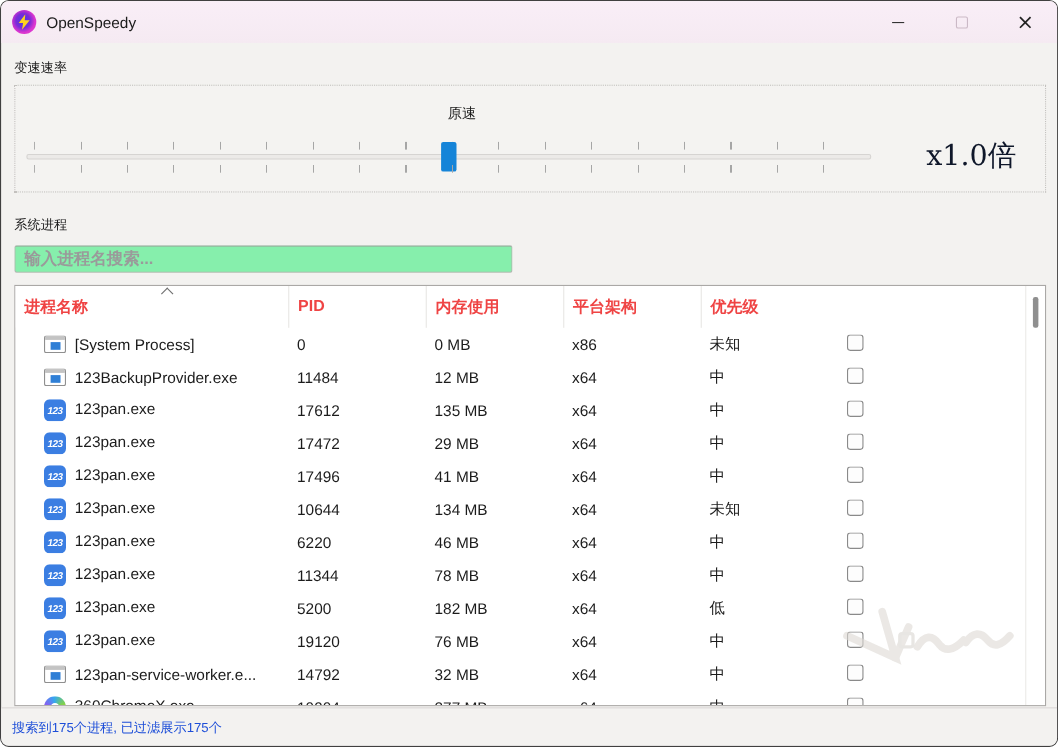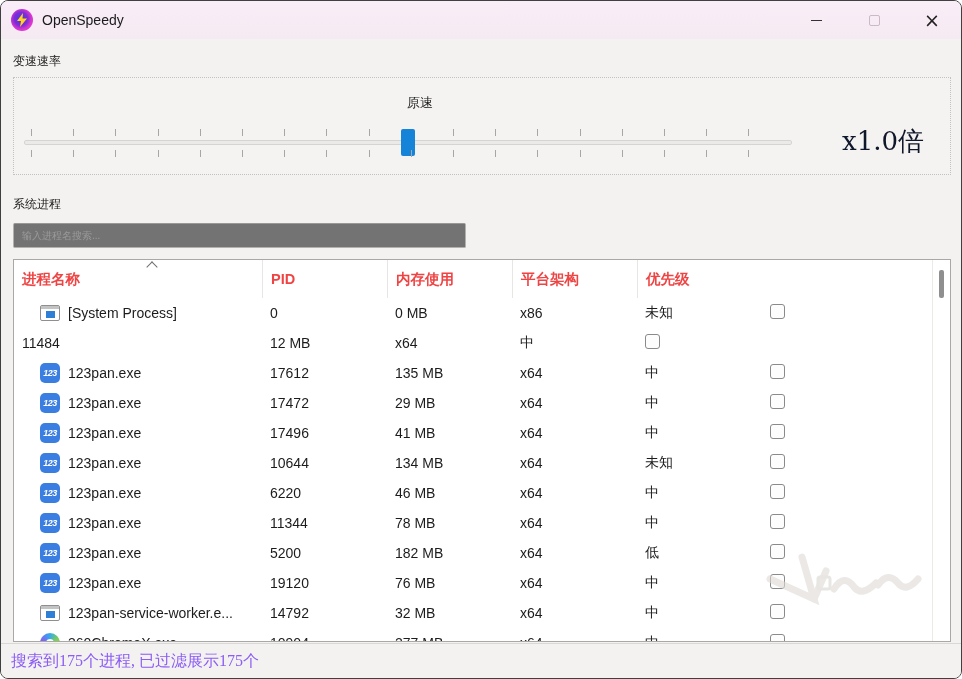--- a/index.html
+++ b/index.html
@@ -56,22 +56,22 @@
   }
   .speed-value {
     position: absolute; right: 26px; top: 46px;
     font-family: "DejaVu Serif", serif; font-size: 26px; color: #0f172a;
   }
 
   
   .search-input {
     position: absolute; left: 12px; top: 222px; width: 453px; height: 25px;
     border: 1px solid #b3b1af; border-top-color: #9a9896; border-radius: 2px;
-    background: #737373; padding: 0 8px; font-size: 10px; color: #222;
-    font-family: "Liberation Sans", "DejaVu Sans", sans-serif; outline: none;
+    background: #86efac; padding: 0 8px; font-size: 15px; color: #222;
+    font-family: "Liberation Sans", "DejaVu Sans", sans-serif; outline: none; font-weight: bold;
   }
   .search-input::placeholder { color: #9a9a9a; }
 
   
   .proc-table {
     position: absolute; left: 12px; top: 258px; width: 938px; height: 383px;
     background: #fff; border: 1px solid #aaa8a6; overflow: hidden;
   }
   .thead {
     position: relative; width: 918px; height: 38px;
@@ -87,21 +87,21 @@
     border-right: 1.6px solid #6f6f6f; border-bottom: 1.6px solid #6f6f6f;
     transform: rotate(-135deg);
   }
   .tbody { position: absolute; top: 38px; left: 0; width: 918px; height: 345px; overflow: hidden; }
   .tr {
     width: 918px; height: 30px;
     display: grid; grid-template-columns: 248px 125px 125px 125px 125px 1fr;
     align-items: center; background: #fff;
   }
   .td { font-size: 14px; color: #1c1c1c; padding-left: 8px; white-space: nowrap; overflow: hidden; }
-  .td.namecell { padding-left: 26px; display: flex; align-items: center; gap: 8px; }
+  .td.namecell { padding-left: 26px; display: flex; align-items: flex-start; gap: 8px; }
   .td.cbcell { padding-left: 8px; }
   .checkbox {
     width: 15px; height: 15px; border: 1px solid #8a8a8a; border-radius: 3px; background: #fdfdfd;
     display: inline-block;
   }
 
   
   .ric { flex: 0 0 auto; display: flex; align-items: center; justify-content: center; }
   .icon-default-app { width: 20px; height: 16px; border: 1px solid #8f8f8f; border-radius: 2px; background: #fff; position: relative; }
   .icon-default-app::before { content: ""; position: absolute; left: 0; top: 0; right: 0; height: 3px; background: #c3c3c3; }
@@ -125,21 +125,21 @@
 
   
   .watermark { position: absolute; right: 24px; bottom: 6px; opacity: 0.6; pointer-events: none; }
 
   
   .statusbar {
     position: absolute; left: 0; right: 0; bottom: 0; height: 35px;
     background: #f3f2f0; border-top: 1px solid #dad8d6;
     display: flex; align-items: center; padding-left: 10px;
   }
-  .status-text { font-size: 16px; color: #8b5cf6; font-family: Liberation Serif, serif; }
+  .status-text { font-size: 12px; color: #1d4ed8; }
 </style>
 </head>
 <body>
 
 <div class="window">
 
   <div class="titlebar">
     <div class="app-logo">
       <svg width="12" height="14" viewBox="0 0 12 14">
         <polygon points="7,0 1,8 5,8 4,14 11,5.5 6.5,5.5" fill="#ffd21e"></polygon>
@@ -190,20 +190,24 @@
       <span class="nm">[System Process]</span>
     </div>
     <div class="td">0</div>
     <div class="td">0 MB</div>
     <div class="td">x86</div>
     <div class="td">未知</div>
     <div class="td cbcell"><span class="checkbox"></span></div>
   </div>
 
   <div class="tr">
+    <div class="td namecell">
+      <span class="ric icon-default-app"></span>
+      <span class="nm">123BackupProvider.exe</span>
+    </div>
     <div class="td">11484</div>
     <div class="td">12 MB</div>
     <div class="td">x64</div>
     <div class="td">中</div>
     <div class="td cbcell"><span class="checkbox"></span></div>
   </div>
 
   <div class="tr">
     <div class="td namecell">
       <span class="ric icon-123pan">123</span>

